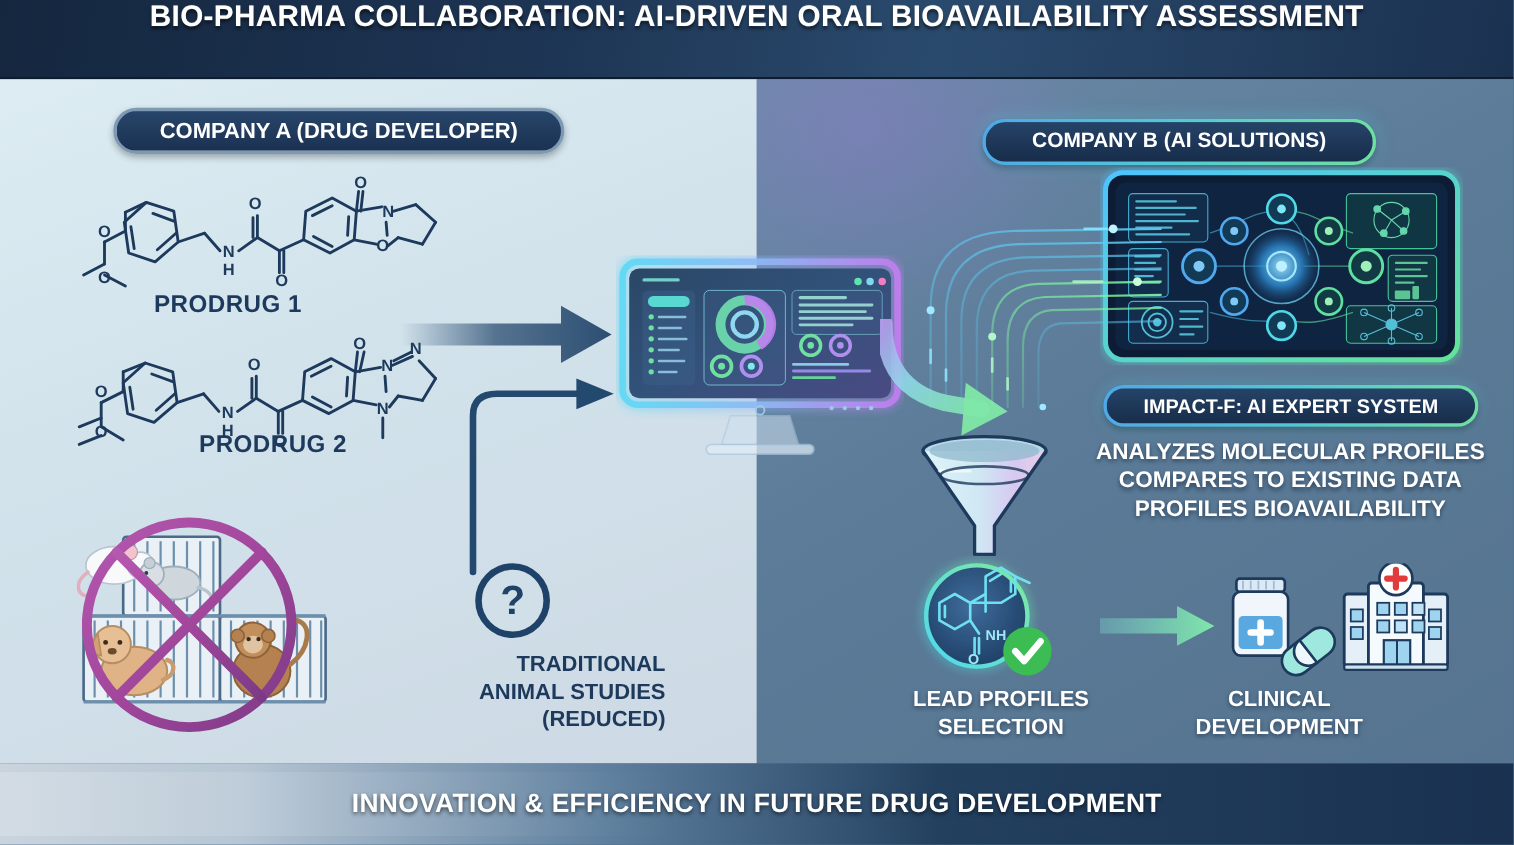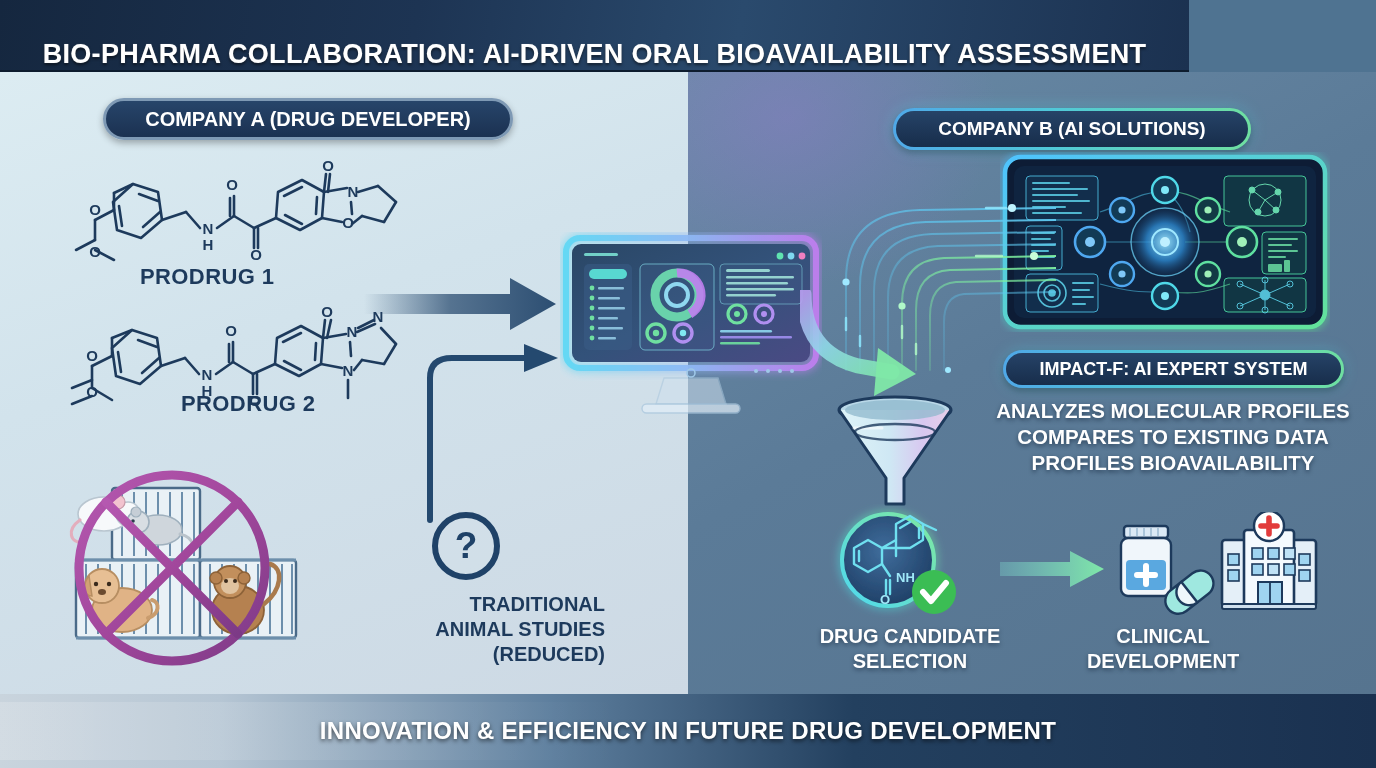--- a/index.html
+++ b/index.html
@@ -6,23 +6,23 @@
   html,body { width:1376px; height:768px; overflow:hidden; }
   body {
     font-family:"Liberation Sans", sans-serif;
     background:#4f7391;
     position:relative;
   }
   .stage { position:absolute; inset:0; width:1376px; height:768px; overflow:hidden; }
 
   
   .header {
-    position:absolute; left:0; top:0; width:1189px; height:72px;
+    position:absolute; left:0; top:0; width:1376px; height:72px;
     background:linear-gradient(100deg,#15273f 0%,#1d3453 35%,#2a4a6d 62%,#1b3150 100%);
-    display:flex; align-items:flex-end; justify-content:center;
+    display:flex; align-items:flex-start; justify-content:center;
     border-bottom:2px solid #0d1c2e;
   }
   .header-title {
     color:#ffffff; font-size:27px; font-weight:bold; letter-spacing:.3px;
     text-shadow:0 2px 3px rgba(0,0,0,.55), 0 0 1px rgba(255,255,255,.4);
     white-space:nowrap;
   }
 
   
   .panel-left {
@@ -678,21 +678,21 @@
     </g>
     <g fill="#9fe8f8" font-family="Liberation Sans, sans-serif" font-size="13" font-weight="bold">
       <text x="68" y="78">NH</text>
       <text x="52" y="100">O</text>
     </g>
 
     <circle cx="106" cy="88" r="22" fill="#3bbd54"></circle>
     <path d="M95 88 L103 97 L118 79" fill="none" stroke="#ffffff" stroke-width="6" stroke-linecap="round" stroke-linejoin="round"></path>
   </svg>
   <div class="stage-label lead-label">
-    <div>DRUG CANDIDATE</div>
+    <div>LEAD PROFILES</div>
     <div>SELECTION</div>
   </div>
 
   <svg style="position:absolute; left:1000px; top:545px;" width="120" height="50">
     <defs>
       <linearGradient id="l2c" x1="0" y1="0" x2="1" y2="0">
         <stop offset="0" stop-color="#7fd8d0" stop-opacity=".35"></stop>
         <stop offset="1" stop-color="#7fe8a8" stop-opacity="1"></stop>
       </linearGradient>
     </defs>

